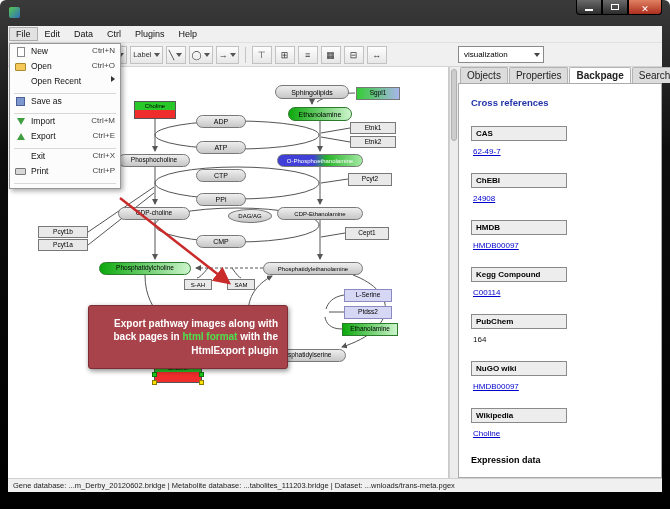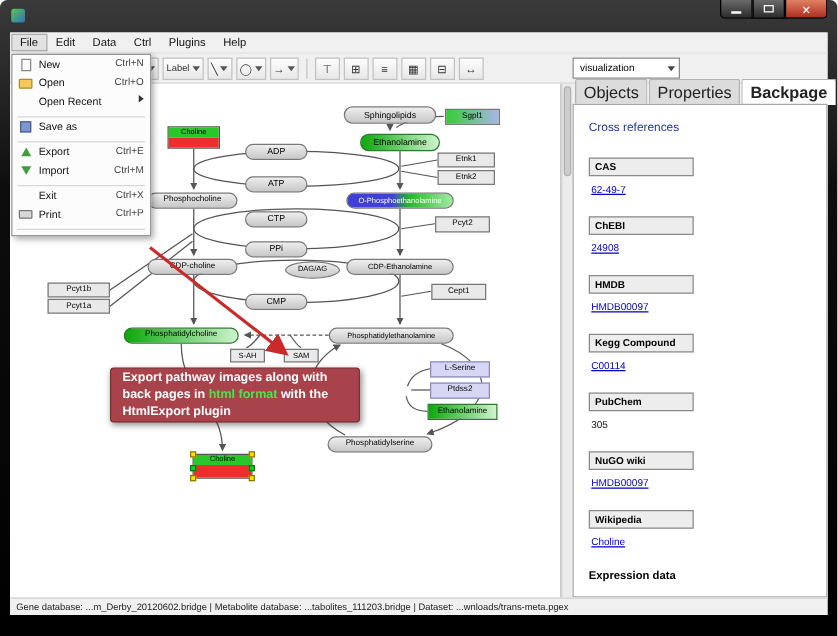--- a/index.html
+++ b/index.html
@@ -60,27 +60,27 @@
   .ellipse{border-radius:50%}
   .f6{font-size:6px}.f65{font-size:6.5px}
   .choline{flex-direction:column;padding:0;border:1px solid #555;background:#fff;overflow:visible}
   .choline .lbl{width:100%;height:8px;background:#28c828;font-size:6px;line-height:8px;text-align:center}
   .choline .bod{width:100%;flex:1;background:#ef2d2d}
   .h{position:absolute;width:5px;height:5px;background:#ffe000;border:1px solid #8a7a00;z-index:4}
   .hg{background:#1ec81e;border-color:#0a7a0a}
   
   #sidepanel{position:absolute;left:450px;top:0;right:0;bottom:0;background:#f0f0f0}
   .tabs{display:flex;height:16px;align-items:flex-end;padding-left:2px;gap:1px}
-  .tab{font-size:13px;padding:2px 6px 2px;background:#dcdcdc;border:1px solid #b3b3b3;border-bottom:none;
+  .tab{font-size:10px;padding:2px 6px 2px;background:#dcdcdc;border:1px solid #b3b3b3;border-bottom:none;
     border-radius:2px 2px 0 0;color:#222}
   .tab.active{background:#fff;position:relative;top:1px;padding-bottom:3px;font-weight:bold}
   .panel-body{position:absolute;left:0;top:16px;right:0;bottom:0;background:#fff;
     border:1px solid #aaa;padding:9px 12px;overflow:hidden}
-  .crossref-title{color:var(--crossref-blue,#2233aa);font-weight:normal;font-size:9.5px;margin:4px 0 18px}
-  .bp-header{width:84px;border:1px solid #8a8a8a;background:#ededed;font-size:8px;font-weight:bold;
+  .crossref-title{color:var(--crossref-blue,#2233aa);font-weight:bold;font-size:9.5px;margin:4px 0 18px}
+  .bp-header{width:96px;border:1px solid #8a8a8a;background:#ededed;font-size:8px;font-weight:bold;
     padding:2px 4px;margin-bottom:6px}
   .bp-link{display:block;color:var(--link-blue,#0000cc);text-decoration:underline;font-size:8px;
     margin:0 0 17px 2px;cursor:pointer}
   .bp-value{display:block;color:#111;font-size:8px;margin:0 0 17px 2px}
   .bp-footer{font-weight:bold;font-size:9px;margin-top:2px}
   
   .filemenu{position:absolute;left:1px;top:17px;width:112px;background:#fcfcfc;border:1px solid #979797;
     box-shadow:2px 2px 5px rgba(0,0,0,.35);z-index:50;padding:2px 0;font-size:8.5px}
   .fm-item{height:15px;display:flex;align-items:flex-start;padding:0 5px 0 4px;color:#111}
   .fm-item .ico{width:13px;height:11px;margin-right:4px;display:flex;align-items:center;justify-content:center}
@@ -94,24 +94,24 @@
   .ic-open{width:11px;height:8px;background:#f5c85a;border:1px solid #a98a2f;border-radius:1px}
   .ic-save{width:9px;height:9px;background:#c0c7d4;border:1px solid #9aa0ad;opacity:.55}
   .ic-saveas{width:9px;height:9px;background:#7d97cf;border:1px solid #4a5f94}
   .ic-import{width:0;height:0;border-left:4px solid transparent;border-right:4px solid transparent;border-top:7px solid #3f9e3f}
   .ic-export{width:0;height:0;border-left:4px solid transparent;border-right:4px solid transparent;border-bottom:7px solid #3f9e3f}
   .ic-print{width:11px;height:7px;background:#d8d8d8;border:1px solid #777;border-radius:1px}
   
   .statusbar{position:absolute;left:0;bottom:0;right:0;height:14px;background:#f0f0f0;border-top:1px solid #d0d0d0;
     font-size:7.5px;color:#222;padding:2px 5px;white-space:nowrap;overflow:hidden;text-overflow:ellipsis}
   
-  .callout{position:absolute;left:88px;top:294px;width:200px;height:44px;z-index:40;
+  .callout{position:absolute;left:88px;top:305px;width:200px;height:64px;z-index:40;
     background:var(--callout-bg,#a8434b);border:1px solid var(--callout-border,#7d2d33);border-radius:3px;
     box-shadow:1px 2px 5px rgba(0,0,0,.45);color:#fff;font-weight:bold;font-size:10px;line-height:1.35;
-    display:flex;align-items:center;text-align:left;padding:3px 9px}
+    display:flex;align-items:center;text-align:right;padding:3px 9px}
   .callout .hl{color:var(--callout-highlight,#4ce44c)}
   #arrow-overlay{position:absolute;left:0;top:0;z-index:60;pointer-events:none}
 </style>
 </head>
 <body>
 
 <div id="window">
 
   <div class="titlebar">
     <div class="app-icon"></div>
@@ -294,21 +294,21 @@
           <div class="bp-header">ChEBI</div>
           <a class="bp-link">24908</a>
 
           <div class="bp-header">HMDB</div>
           <a class="bp-link">HMDB00097</a>
 
           <div class="bp-header">Kegg Compound</div>
           <a class="bp-link">C00114</a>
 
           <div class="bp-header">PubChem</div>
-          <span class="bp-value">305</span>
+          <span class="bp-value">164</span>
 
           <div class="bp-header">NuGO wiki</div>
           <a class="bp-link">HMDB00097</a>
 
           <div class="bp-header">Wikipedia</div>
           <a class="bp-link">Choline</a>
 
           <div class="bp-footer">Expression data</div>
         </div>
       </div>
@@ -339,31 +339,31 @@
       <div class="fm-sep"></div>
       <div class="fm-item">
         <span class="ico">
             <span class="ic-saveas"></span>
           </span>
         <span>Save as</span>
       </div>
       <div class="fm-sep"></div>
       <div class="fm-item">
         <span class="ico">
+            <span class="ic-import"></span>
+          </span>
+        <span>Import</span>
+        <span class="sc">Ctrl+M</span>
+      </div>
+      <div class="fm-item">
+        <span class="ico">
             <span class="ic-export"></span>
           </span>
         <span>Export</span>
         <span class="sc">Ctrl+E</span>
-      </div>
-      <div class="fm-item">
-        <span class="ico">
-            <span class="ic-import"></span>
-          </span>
-        <span>Import</span>
-        <span class="sc">Ctrl+M</span>
       </div>
       <div class="fm-sep"></div>
       <div class="fm-item">
         <span class="ico"></span>
         <span>Exit</span>
         <span class="sc">Ctrl+X</span>
       </div>
       <div class="fm-item">
         <span class="ico">
             <span class="ic-print"></span>

